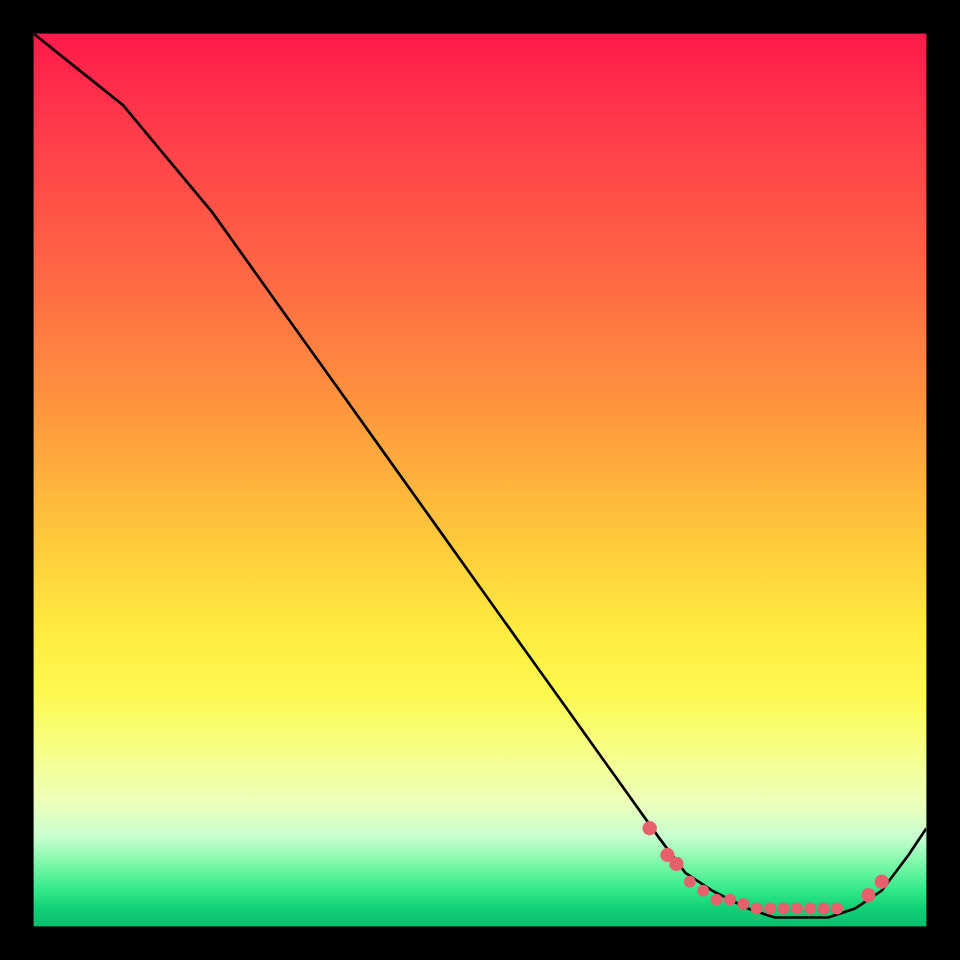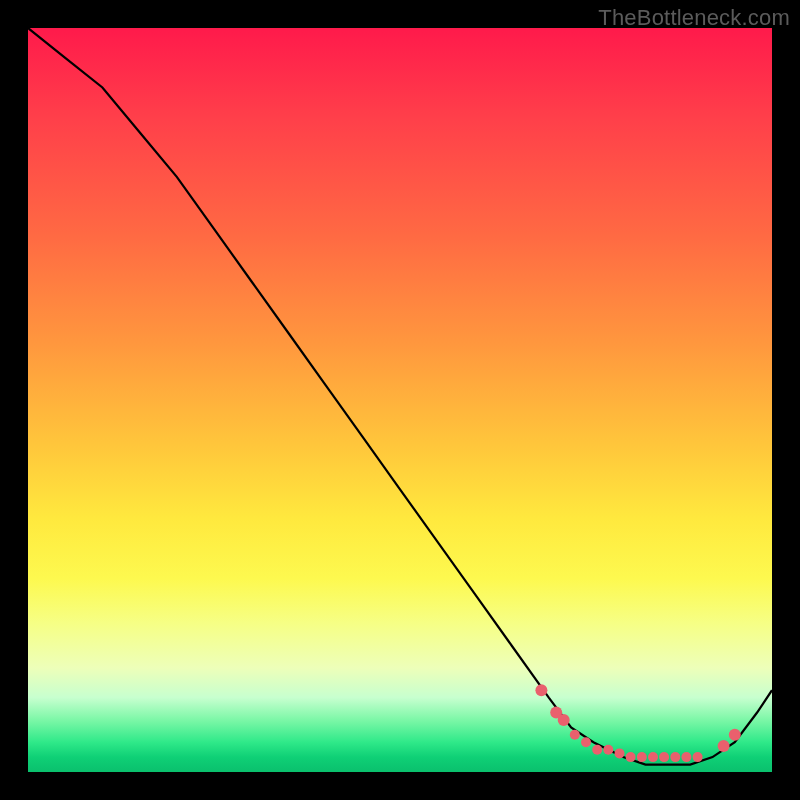--- a/index.html
+++ b/index.html
@@ -79,14 +79,13 @@
           <circle cx="636.1" cy="729.1" r="5" fill="#e9606d"></circle>
           <circle cx="647.3" cy="729.1" r="5" fill="#e9606d"></circle>
           <circle cx="658.4" cy="729.1" r="5" fill="#e9606d"></circle>
           <circle cx="669.6" cy="729.1" r="5" fill="#e9606d"></circle>
           <circle cx="695.6" cy="718.0" r="6" fill="#e9606d"></circle>
           <circle cx="706.8" cy="706.8" r="6" fill="#e9606d"></circle>
         </g>
     </svg>
 
   </div>
-  <div class="watermark">TheBottleneck.com</div>
 </div>
 
 </body></html>

